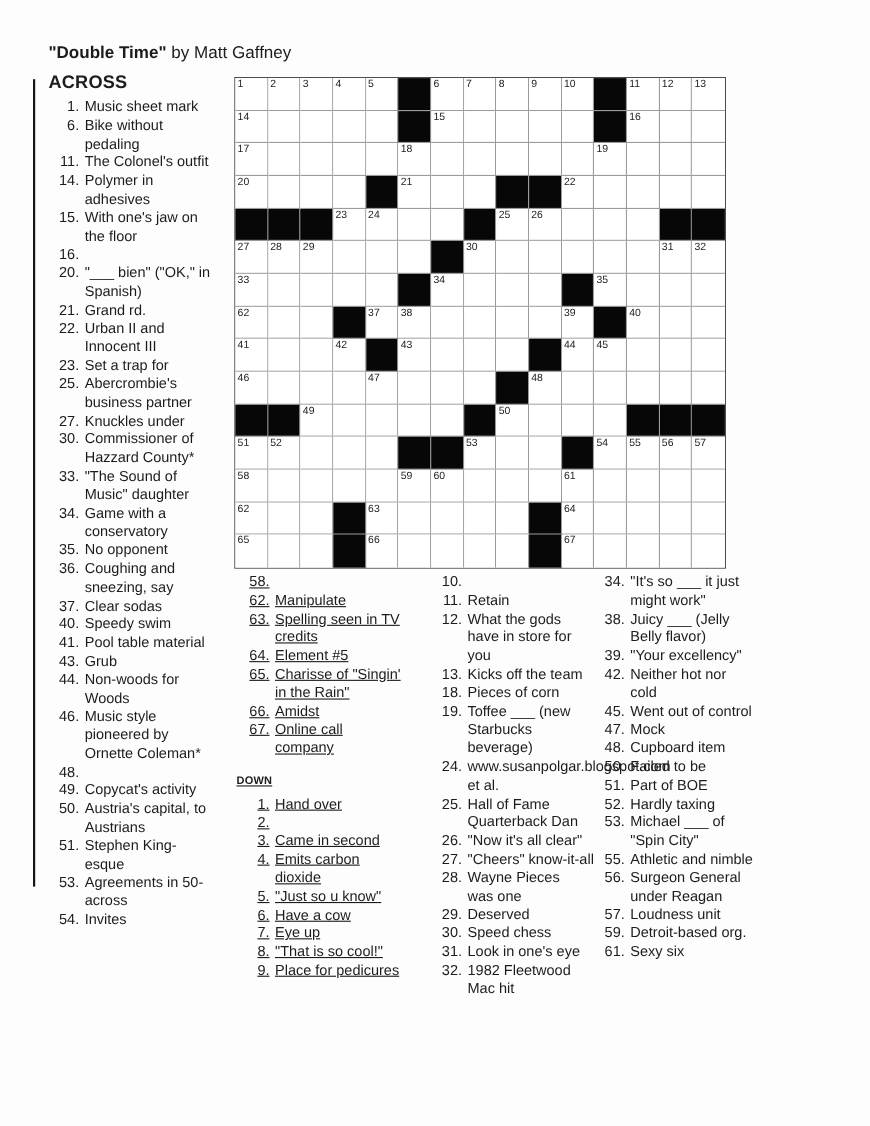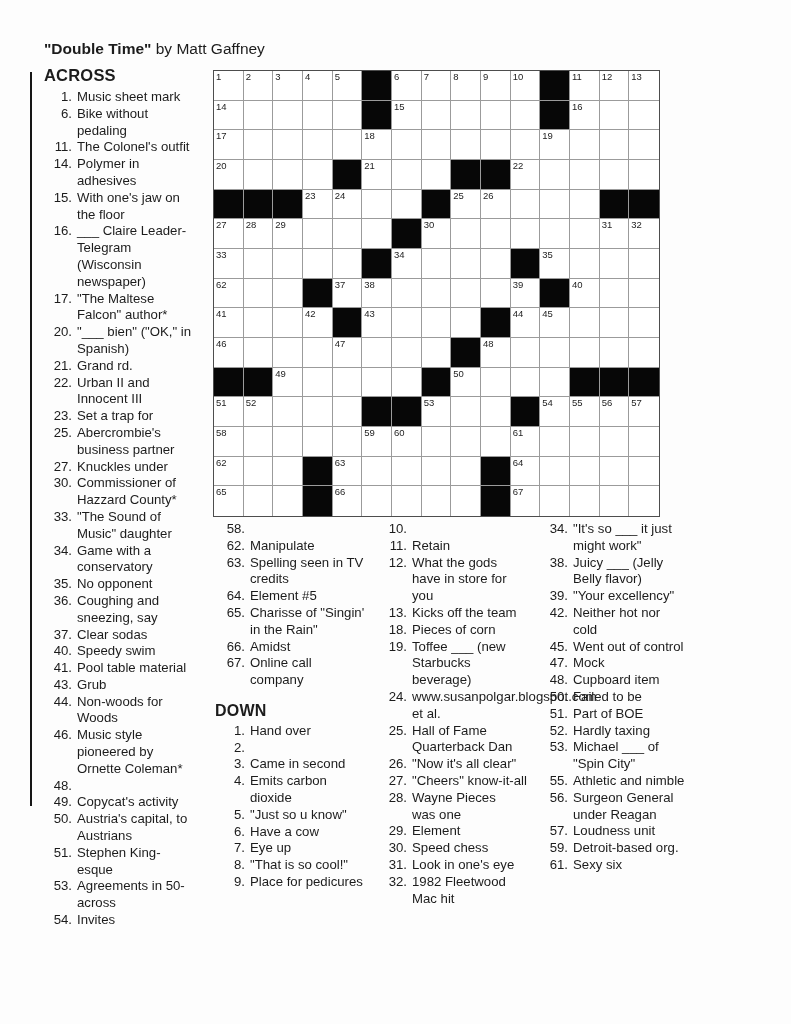--- a/index.html
+++ b/index.html
@@ -7,28 +7,28 @@
     position:relative; width:791px; height:1024px; background:#fdfdfd;
     font-family:"Liberation Sans", sans-serif; color:#1c1c1c; overflow:hidden;
     margin:0 auto;
   }
   .scan-line { position:absolute; left:30px; top:72px; width:2px; height:734px; background:#161616; }
   .title { position:absolute; left:44px; top:40px; font-size:15.5px; white-space:nowrap; }
   .title .bold { font-weight:bold; }
   .across-header { position:absolute; left:44px; top:66px; font-weight:bold; font-size:16.5px; letter-spacing:0.2px; }
   .col { position:absolute; font-size:13.2px; line-height:16.8px; }
   .col1 { left:42px;  top:89px;  width:170px; }
-  .col2 { left:215px; top:521px; width:175px; }
-  .col3 { left:377px; top:521px; width:170px; }
+  .col2 { left:215px; top:521px; width:175px;text-decoration:underline; }
+  .col3 { left:390px; top:521px; width:170px; }
   .col4 { left:538px; top:521px; width:210px; }
   .clue { display:flex; align-items:flex-start; }
   .cnum { flex:0 0 30px; text-align:right; margin-right:5px; white-space:nowrap; }
   .col1 .cnum { flex-basis:30px; }
   .ctext { white-space:pre-line; }
-  .down-header { font-weight:bold; font-size:16px; margin:14px 0 3px 0; letter-spacing:0.2px; }
+  .down-header { font-weight:bold; font-size:10px; margin:14px 0 3px 0; letter-spacing:0.2px; }
   .grid {
     position:absolute; left:213px; top:70px; width:445px; height:445px;
     border:1px solid #4d4d4d; background:#fff;
     display:grid; grid-template-columns:repeat(15,1fr); grid-template-rows:repeat(15,1fr);
   }
   .cell { position:relative; border-right:1px solid #9b9b9b; border-bottom:1px solid #9b9b9b; background:#fff; }
   .cell:nth-child(15n) { border-right:none;text-align:center; }
   .cell:nth-last-child(-n+15) { border-bottom:none; }
   .cell.black { background:#070707; }
   .cellnum {
@@ -64,29 +64,20 @@
         <span class="ctext">Polymer in
 adhesives</span>
       </div>
       <div class="clue">
         <span class="cnum">15.</span>
         <span class="ctext">With one's jaw on
 the floor</span>
       </div>
       <div class="clue">
         <span class="cnum">16.</span>
-        <span class="ctext">___ Claire Leader-
-Telegram
-(Wisconsin
-newspaper)</span>
-      </div>
-      <div class="clue">
-        <span class="cnum">17.</span>
-        <span class="ctext">"The Maltese
-Falcon" author*</span>
       </div>
       <div class="clue">
         <span class="cnum">20.</span>
         <span class="ctext">"___ bien" ("OK," in
 Spanish)</span>
       </div>
       <div class="clue">
         <span class="cnum">21.</span>
         <span class="ctext">Grand rd.</span>
       </div>
@@ -669,21 +660,21 @@
         <span class="cnum">27.</span>
         <span class="ctext">"Cheers" know-it-all</span>
       </div>
       <div class="clue">
         <span class="cnum">28.</span>
         <span class="ctext">Wayne Pieces
 was one</span>
       </div>
       <div class="clue">
         <span class="cnum">29.</span>
-        <span class="ctext">Element</span>
+        <span class="ctext">Deserved</span>
       </div>
       <div class="clue">
         <span class="cnum">30.</span>
         <span class="ctext">Speed chess</span>
       </div>
       <div class="clue">
         <span class="cnum">31.</span>
         <span class="ctext">Look in one's eye</span>
       </div>
       <div class="clue">

